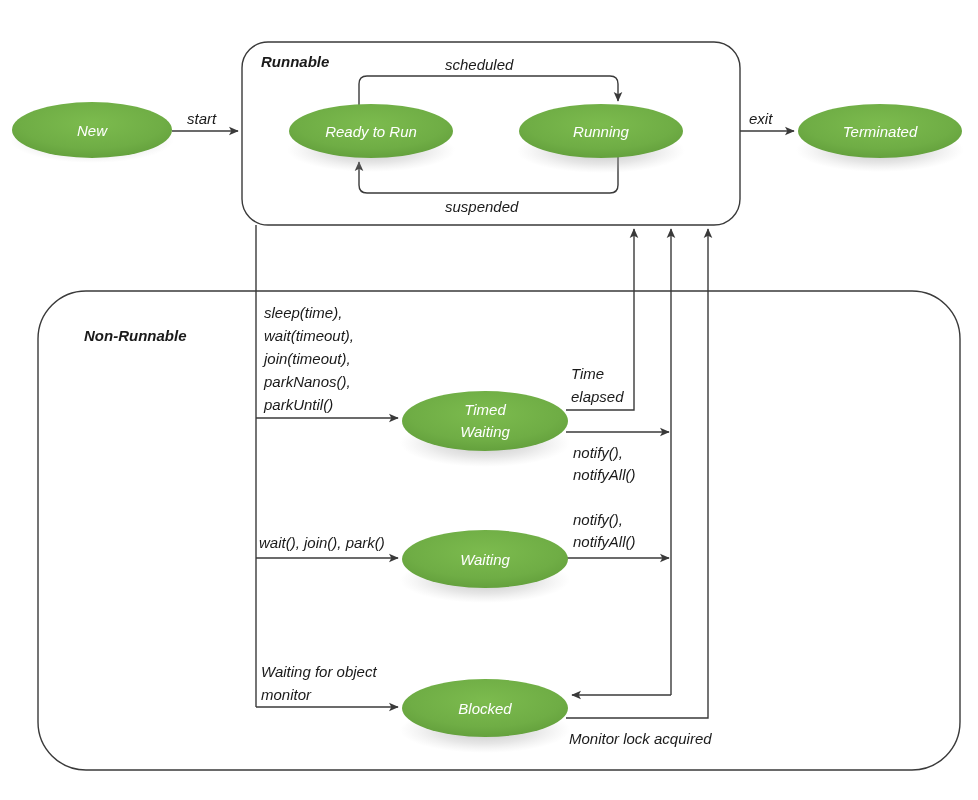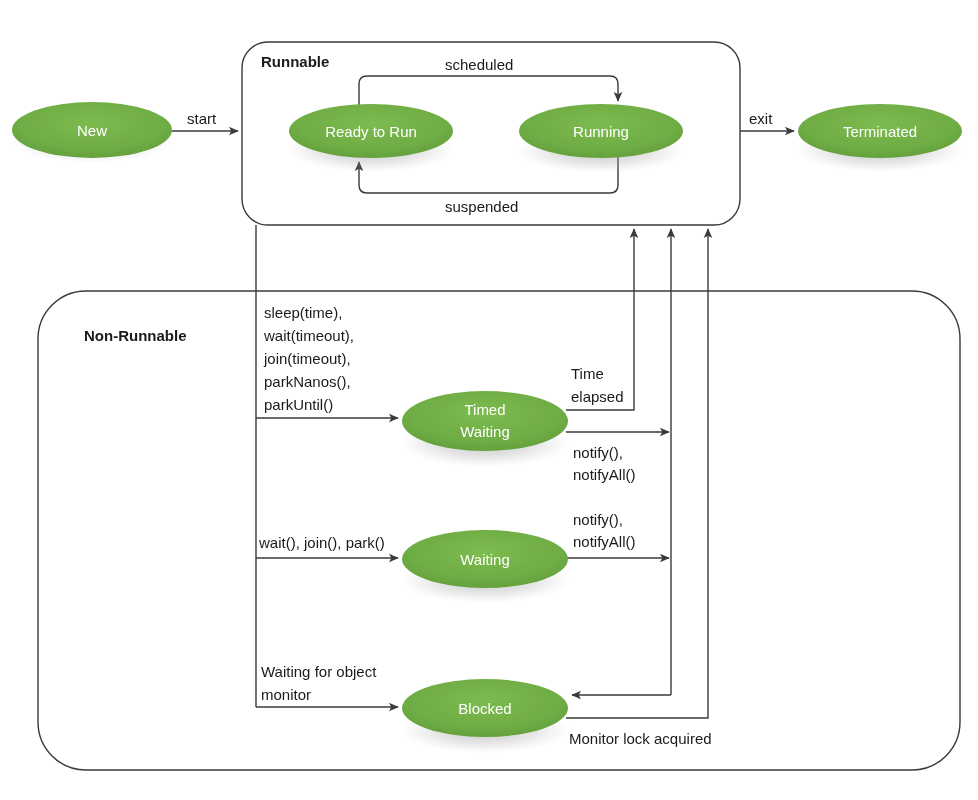--- a/index.html
+++ b/index.html
@@ -8,20 +8,21 @@
     padding: 0;
     background: #ffffff;
   }
   #diagram-root {
     position: relative;
     width: 978px;
     height: 800px;
     background: #ffffff;
     font-family: "Liberation Sans", sans-serif;
     overflow: hidden;
+    font-style: italic;
   }
   #diagram-svg {
     position: absolute;
     left: 0;
     top: 0;
     width: 978px;
     height: 800px;
   }
   .state-label {
     font-family: "Liberation Sans", sans-serif;

